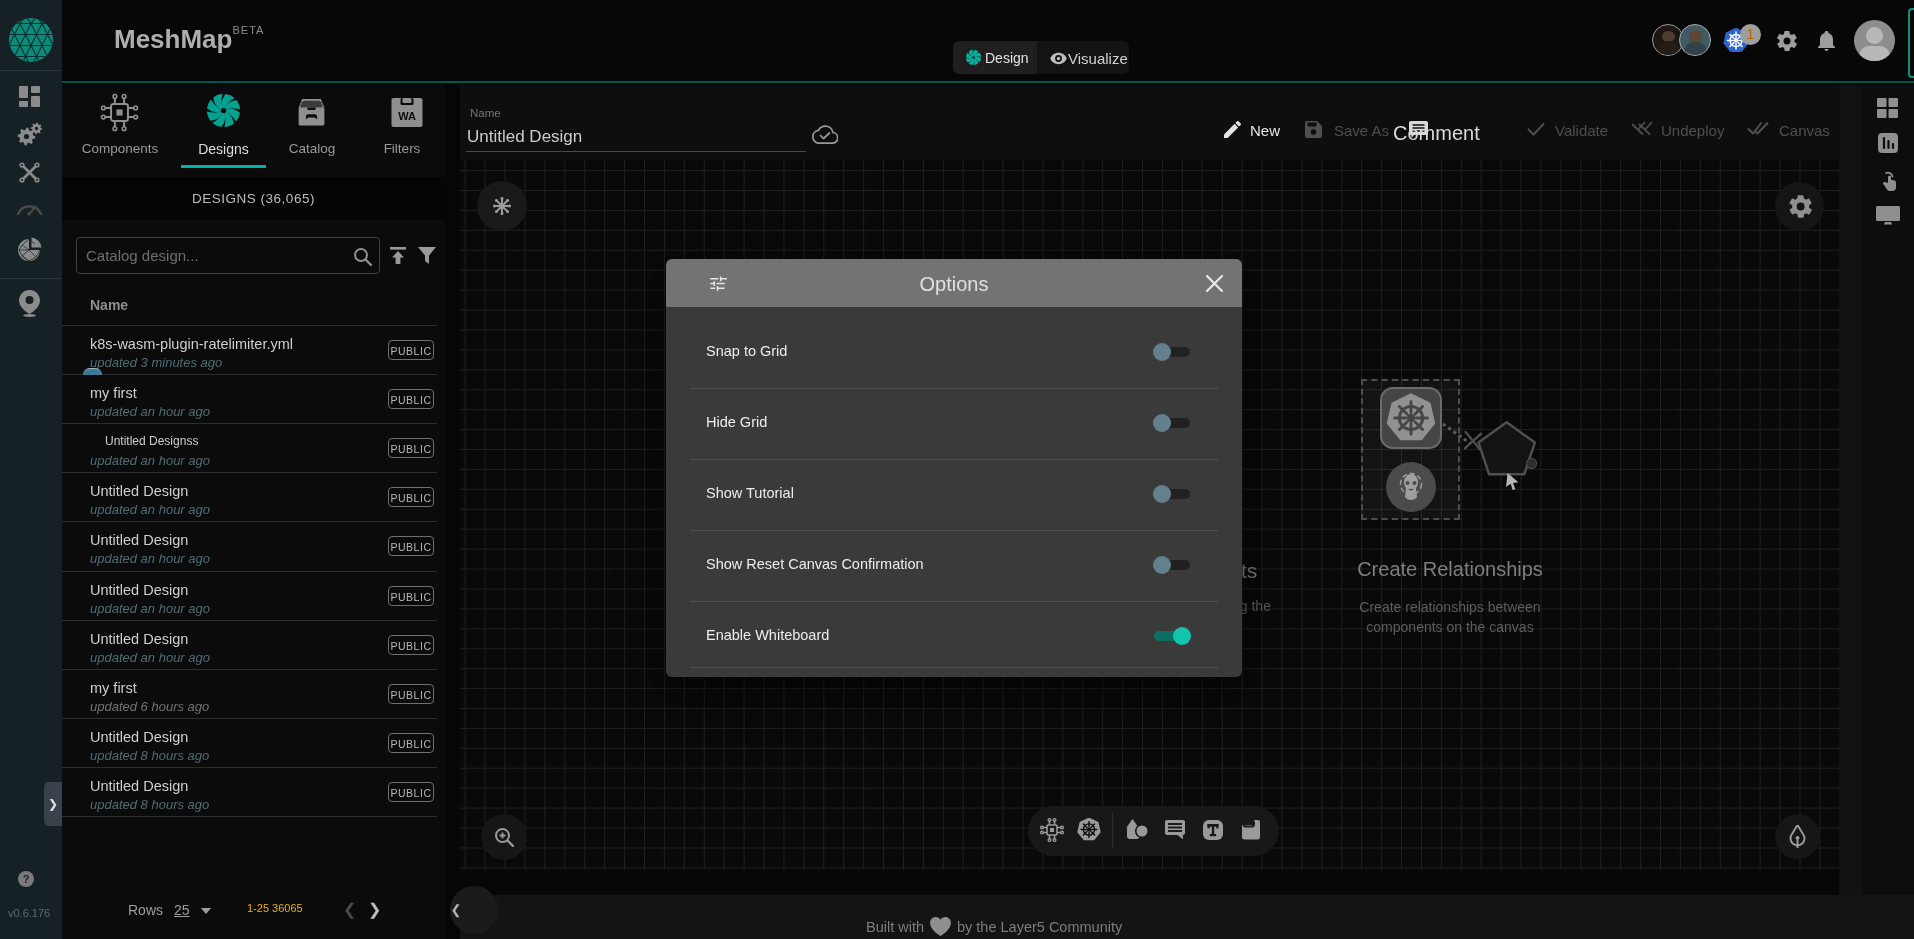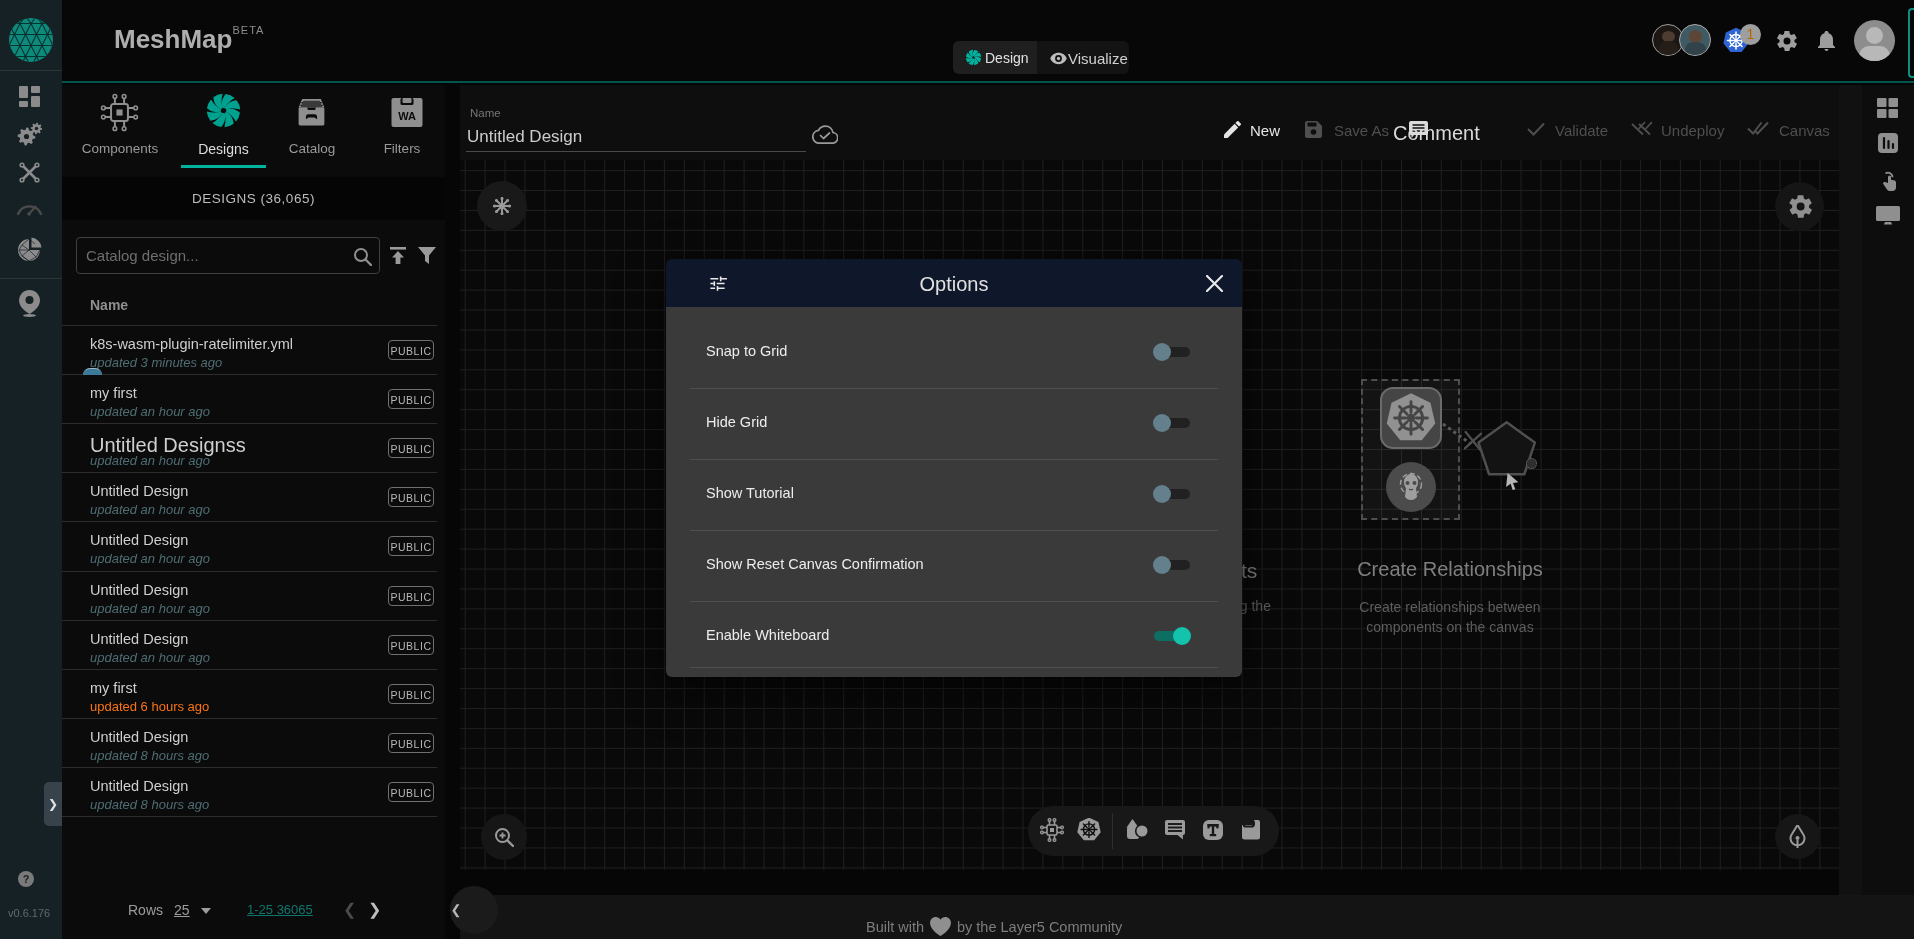--- a/index.html
+++ b/index.html
@@ -261,59 +261,59 @@
     <div id="rows" class="abs" style="left:0;top:240px;width:375px;">
         <div class="abs" style="left:0;top:0;width:375px;height:1px;background:#2d2d2d;"></div>
         <div class="abs" style="left:28px;top:11px;font-size:14.5px;color:#cfcfcf;">k8s-wasm-plugin-ratelimiter.yml</div>
         <div class="abs" style="left:28px;top:30px;font-size:13px;font-style:italic;color:#4e6d74;">updated 3 minutes ago</div>
         <div class="abs" style="left:326px;top:15px;width:46px;height:20px;border:1px solid #6f6f6f;border-radius:4px;font-size:10.5px;color:#b8b8b8;text-align:center;line-height:20px;letter-spacing:0.5px;">PUBLIC</div>
         <div class="abs" style="left:0;top:49.1px;width:375px;height:1px;background:#2d2d2d;"></div>
         <div class="abs" style="left:28px;top:60.1px;font-size:14.5px;color:#cfcfcf;">my first</div>
         <div class="abs" style="left:28px;top:79.1px;font-size:13px;font-style:italic;color:#4e6d74;">updated an hour ago</div>
         <div class="abs" style="left:326px;top:64.1px;width:46px;height:20px;border:1px solid #6f6f6f;border-radius:4px;font-size:10.5px;color:#b8b8b8;text-align:center;line-height:20px;letter-spacing:0.5px;">PUBLIC</div>
         <div class="abs" style="left:0;top:98.2px;width:375px;height:1px;background:#2d2d2d;"></div>
-        <div class="abs" style="left:28px;top:109.2px;font-size:20px;color:#cfcfcf;">Untitled Designss</div>
+        <div class="abs" style="left:43px;top:109.2px;font-size:12px;color:#cfcfcf;">Untitled Designss</div>
         <div class="abs" style="left:28px;top:128.2px;font-size:13px;font-style:italic;color:#4e6d74;">updated an hour ago</div>
         <div class="abs" style="left:326px;top:113.2px;width:46px;height:20px;border:1px solid #6f6f6f;border-radius:4px;font-size:10.5px;color:#b8b8b8;text-align:center;line-height:20px;letter-spacing:0.5px;">PUBLIC</div>
         <div class="abs" style="left:0;top:147.3px;width:375px;height:1px;background:#2d2d2d;"></div>
         <div class="abs" style="left:28px;top:158.3px;font-size:14.5px;color:#cfcfcf;">Untitled Design</div>
         <div class="abs" style="left:28px;top:177.3px;font-size:13px;font-style:italic;color:#4e6d74;">updated an hour ago</div>
         <div class="abs" style="left:326px;top:162.3px;width:46px;height:20px;border:1px solid #6f6f6f;border-radius:4px;font-size:10.5px;color:#b8b8b8;text-align:center;line-height:20px;letter-spacing:0.5px;">PUBLIC</div>
         <div class="abs" style="left:0;top:196.4px;width:375px;height:1px;background:#2d2d2d;"></div>
         <div class="abs" style="left:28px;top:207.4px;font-size:14.5px;color:#cfcfcf;">Untitled Design</div>
         <div class="abs" style="left:28px;top:226.4px;font-size:13px;font-style:italic;color:#4e6d74;">updated an hour ago</div>
         <div class="abs" style="left:326px;top:211.4px;width:46px;height:20px;border:1px solid #6f6f6f;border-radius:4px;font-size:10.5px;color:#b8b8b8;text-align:center;line-height:20px;letter-spacing:0.5px;">PUBLIC</div>
         <div class="abs" style="left:0;top:245.5px;width:375px;height:1px;background:#2d2d2d;"></div>
         <div class="abs" style="left:28px;top:256.5px;font-size:14.5px;color:#cfcfcf;">Untitled Design</div>
         <div class="abs" style="left:28px;top:275.5px;font-size:13px;font-style:italic;color:#4e6d74;">updated an hour ago</div>
         <div class="abs" style="left:326px;top:260.5px;width:46px;height:20px;border:1px solid #6f6f6f;border-radius:4px;font-size:10.5px;color:#b8b8b8;text-align:center;line-height:20px;letter-spacing:0.5px;">PUBLIC</div>
         <div class="abs" style="left:0;top:294.6px;width:375px;height:1px;background:#2d2d2d;"></div>
         <div class="abs" style="left:28px;top:305.6px;font-size:14.5px;color:#cfcfcf;">Untitled Design</div>
         <div class="abs" style="left:28px;top:324.6px;font-size:13px;font-style:italic;color:#4e6d74;">updated an hour ago</div>
         <div class="abs" style="left:326px;top:309.6px;width:46px;height:20px;border:1px solid #6f6f6f;border-radius:4px;font-size:10.5px;color:#b8b8b8;text-align:center;line-height:20px;letter-spacing:0.5px;">PUBLIC</div>
         <div class="abs" style="left:0;top:343.70000000000005px;width:375px;height:1px;background:#2d2d2d;"></div>
         <div class="abs" style="left:28px;top:354.7px;font-size:14.5px;color:#cfcfcf;">my first</div>
-        <div class="abs" style="left:28px;top:373.7px;font-size:13px;color:#f97316;">updated 6 hours ago</div>
+        <div class="abs" style="left:28px;top:373.7px;font-size:13px;font-style:italic;color:#737373;">updated 6 hours ago</div>
         <div class="abs" style="left:326px;top:358.7px;width:46px;height:20px;border:1px solid #6f6f6f;border-radius:4px;font-size:10.5px;color:#b8b8b8;text-align:center;line-height:20px;letter-spacing:0.5px;">PUBLIC</div>
         <div class="abs" style="left:0;top:392.8px;width:375px;height:1px;background:#2d2d2d;"></div>
         <div class="abs" style="left:28px;top:403.8px;font-size:14.5px;color:#cfcfcf;">Untitled Design</div>
         <div class="abs" style="left:28px;top:422.8px;font-size:13px;font-style:italic;color:#4e6d74;">updated 8 hours ago</div>
         <div class="abs" style="left:326px;top:407.8px;width:46px;height:20px;border:1px solid #6f6f6f;border-radius:4px;font-size:10.5px;color:#b8b8b8;text-align:center;line-height:20px;letter-spacing:0.5px;">PUBLIC</div>
         <div class="abs" style="left:0;top:441.90000000000003px;width:375px;height:1px;background:#2d2d2d;"></div>
         <div class="abs" style="left:28px;top:452.90000000000003px;font-size:14.5px;color:#cfcfcf;">Untitled Design</div>
         <div class="abs" style="left:28px;top:471.90000000000003px;font-size:13px;font-style:italic;color:#4e6d74;">updated 8 hours ago</div>
         <div class="abs" style="left:326px;top:456.90000000000003px;width:46px;height:20px;border:1px solid #6f6f6f;border-radius:4px;font-size:10.5px;color:#b8b8b8;text-align:center;line-height:20px;letter-spacing:0.5px;">PUBLIC</div>
         <div class="abs" style="left:0;top:491.00000000000006px;width:375px;height:1px;background:#2d2d2d;"></div>
         <div class="abs" style="left:21px;top:43px;width:19px;height:7px;border-radius:10px 10px 0 0;background:#3b7999;border-top:1px solid #9bb8c4;"></div>
       </div>
 
     <div class="abs" style="left:66px;top:817px;font-size:14px;color:#9d9d9d;">Rows</div>
     <div class="abs" style="left:112px;top:817px;font-size:14px;color:#9d9d9d;text-decoration:underline;">25</div>
     <div class="abs" style="left:139px;top:823px;width:0;height:0;border-left:5px solid transparent;border-right:5px solid transparent;border-top:6px solid #9d9d9d;"></div>
-    <div class="abs" style="left:185px;top:817px;font-size:13px;color:#0f766e;text-decoration:underline;">1-25 36065</div>
+    <div class="abs" style="left:185px;top:817px;font-size:11px;color:#eab308;">1-25 36065</div>
     <div class="abs" style="left:281px;top:815px;font-size:16px;color:#4a4a4a;">❮</div>
     <div class="abs" style="left:306px;top:815px;font-size:16px;color:#bdbdbd;">❯</div>
   </div>
 
   <div class="abs" id="toolbar" style="left:460px;top:85px;width:1454px;height:75px;background:#0e0e0e;">
     <div class="abs" style="left:10px;top:22px;font-size:11.5px;color:#757575;">Name</div>
     <div class="abs" style="left:7px;top:42px;font-size:17px;color:#cccccc;">Untitled Design</div>
     <div class="abs" style="left:6px;top:66px;width:340px;height:1px;background:#4a4a4a;"></div>
     <div class="abs" id="cloud-ico" style="left:352px;top:40px;width:26px;height:19px;">
         <svg width="100%" height="100%" viewBox="0 0 26 19">
@@ -585,21 +585,21 @@
           <path d="M11 20 C11 20 0 13.5 0 6.2 C0 2.8 2.7 0 6 0 C8 0 10 1 11 2.8 C12 1 14 0 16 0 C19.3 0 22 2.8 22 6.2 C22 13.5 11 20 11 20 Z" fill="#8f8f8f"></path>
         </svg>
       </div>
     <div class="abs" style="left:497px;top:24px;font-size:14.5px;color:#7d7d7d;">by the Layer5 Community</div>
   </div>
 
   <div class="abs" style="left:450px;top:886px;width:48px;height:48px;border-radius:50%;background:#1b1b1b;"></div>
   <div class="abs" style="left:449px;top:896px;width:14px;height:28px;color:#b5b5b5;font-size:13px;line-height:28px;text-align:center;">❮</div>
 
   <div class="abs" id="modal" style="left:666px;top:259px;width:576px;height:418px;border-radius:6px;overflow:hidden;box-shadow:0 12px 45px rgba(0,0,0,0.65);">
-    <div class="abs" style="left:0;top:0;width:576px;height:48px;background:#0f172a;">
+    <div class="abs" style="left:0;top:0;width:576px;height:48px;background:#737373;">
       <div class="abs" id="tune-ico" style="left:42px;top:15px;width:19px;height:19px;">
           <svg width="100%" height="100%" viewBox="0 0 24 24">
             <path fill="#e8e8e8" d="M3 17v2h6v-2H3zM3 5v2h10V5H3zm10 16v-2h8v-2h-8v-2h-2v6h2zM7 9v2H3v2h4v2h2V9H7zm14 4v-2H11v2h10zm-6-4h2V7h8V5h-8V3h-2v6z"></path>
           </svg>
         </div>
       <div class="abs" style="left:0;top:14px;width:576px;text-align:center;font-size:20px;color:#e0e0e0;">Options</div>
       <div class="abs" id="close-ico" style="left:540px;top:16px;width:17px;height:17px;">
           <svg width="100%" height="100%" viewBox="0 0 17 17">
             <g stroke="#e8e8e8" stroke-width="2.2" stroke-linecap="round">
               <line x1="1" y1="1" x2="16" y2="16"></line>

